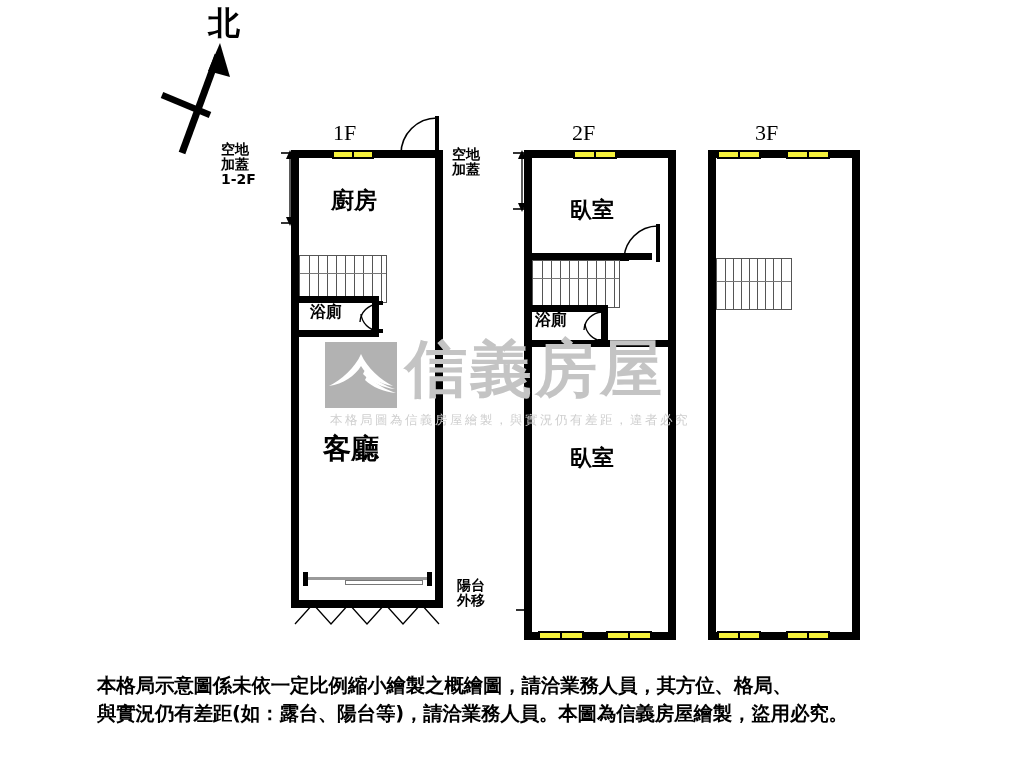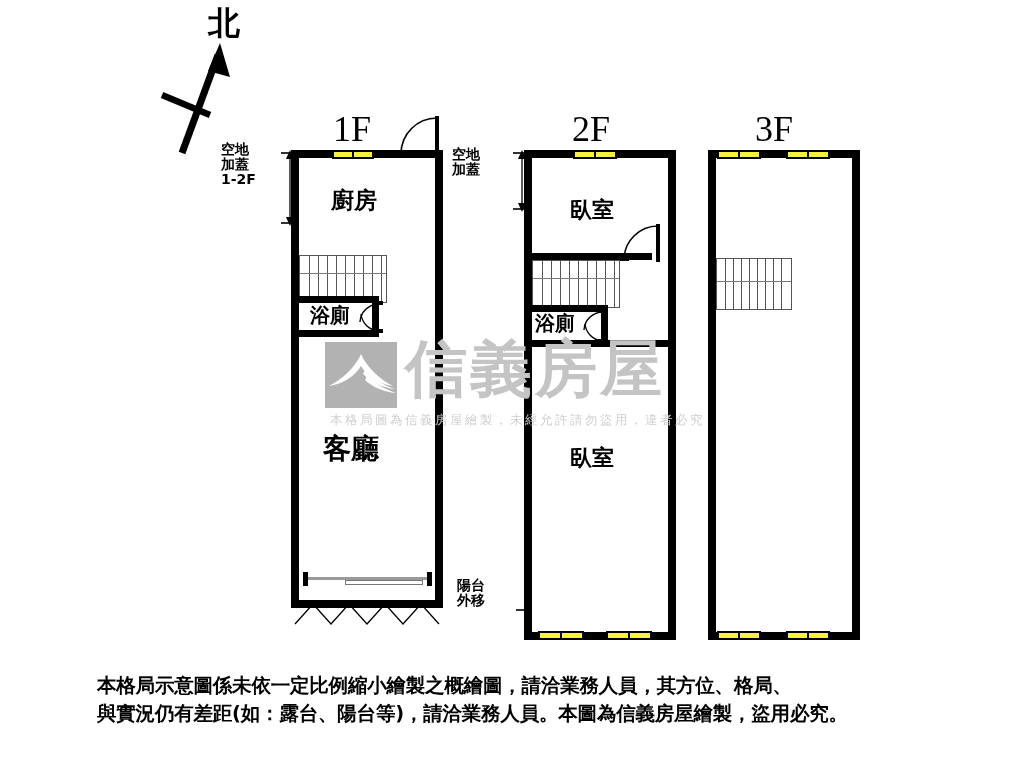--- a/index.html
+++ b/index.html
@@ -21,23 +21,24 @@
   
   #north-arrow-group { left: 160px; top: 5px; width: 120px; height: 150px; }
   #north-label {
     position: absolute; left: 48px; top: 2px;
     font-size: 32px; font-weight: 700; color: #000;
     font-family: "DejaVu Sans", sans-serif;
     line-height: 1;
   }
   
   .floor-title {
-    font-size: 36px; color: #000; font-weight: 400;
+    font-size: 22px; color: #000; font-weight: 400;
     font-family: "Liberation Serif", serif;
     letter-spacing: 0px;
+    margin-top: 12px;
   }
   #floor-title-1f { left: 333px; top: 108px; }
   #floor-title-2f { left: 572px; top: 108px; }
   #floor-title-3f { left: 755px; top: 108px; }
 
   
   .cjk-note {
     font-family: "DejaVu Sans", sans-serif;
     font-size: 14px; font-weight: 700; color: #000;
     line-height: 1.08; white-space: pre-line;
@@ -46,21 +47,21 @@
   #note-2f-open { left: 452px; top: 147px; text-align: left; }
   #note-balcony { left: 457px; top: 578px; text-align: left; }
 
   
   .room-label {
     font-family: "DejaVu Sans", sans-serif;
     color: #000; font-weight: 700; white-space: nowrap;
   }
   .room-lg { font-size: 23px; }
   .room-md { font-size: 22px; }
-  .room-sm { font-size: 20px; }
+  .room-sm { font-size: 16px; }
   .room-xl { font-size: 28px; }
 
   #label-kitchen      { left: 331px; top: 185px; }
   #label-bath-1f      { left: 310px; top: 302px; }
   #label-living       { left: 323px; top: 430px; }
   #label-bedroom-2f-a { left: 570px; top: 195px; }
   #label-bath-2f      { left: 535px; top: 310px; }
   #label-bedroom-2f-b { left: 570px; top: 443px; }
 
   
@@ -325,21 +326,21 @@
 
   <div class="abs" id="watermark">
     <div id="watermark-logo">
       <svg width="72" height="66" viewBox="0 0 72 66">
         <path d="M 36 12 C 30 26 16 38 4 44 C 18 42 30 34 36 24 C 42 34 54 42 68 44 C 56 38 42 26 36 12 Z" fill="#ffffff"></path>
         <path d="M 40 28 C 50 38 60 44 70 47 C 58 46 46 40 38 32 Z" fill="#ffffff"></path>
         <path d="M 42 34 C 52 43 62 48 71 51 C 59 50 47 45 40 38 Z" fill="#ffffff"></path>
       </svg>
     </div>
     <div id="watermark-text">信義房屋</div>
-    <div id="watermark-sub">本格局圖為信義房屋繪製，未經允許請勿盜用，違者必究</div>
+    <div id="watermark-sub">本格局圖為信義房屋繪製，與實況仍有差距，違者必究</div>
   </div>
 
   <div class="abs" id="disclaimer">
     <div>本格局示意圖係未依一定比例縮小繪製之概繪圖，請洽業務人員，其方位、格局、</div>
     <div>與實況仍有差距(如：露台、陽台等)，請洽業務人員。本圖為信義房屋繪製，盜用必究。</div>
   </div>
 
 </div>
 
 </body></html>

